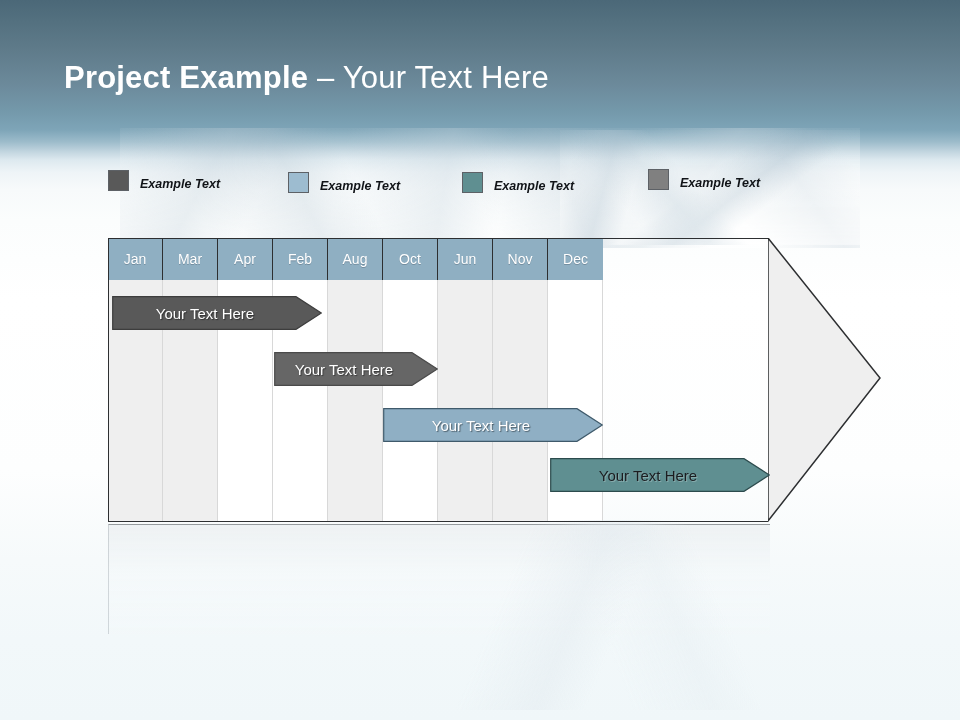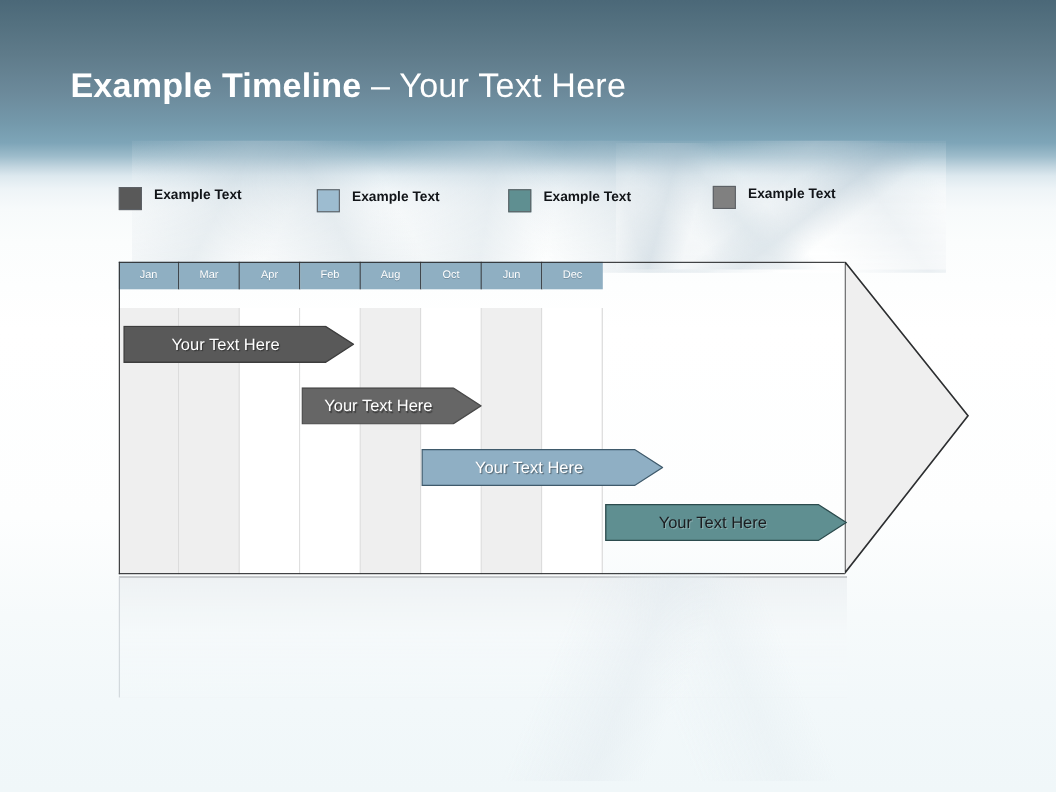--- a/index.html
+++ b/index.html
@@ -80,22 +80,23 @@
     white-space: nowrap;
     letter-spacing: 0.2px;
   }
   .title .strong { font-weight: bold; }
   .title .light  { font-weight: normal; }
 
   
   .legend-item {
     position: absolute;
     display: flex;
-    align-items: flex-start;
+    align-items: flex-end;
     white-space: nowrap;
+    font-style: italic;
   }
   .legend-swatch {
     width: 21px;
     height: 21px;
     border: 1px solid #5d6166;
     box-sizing: border-box;
     margin-right: 11px;
     flex: 0 0 auto;
   }
   .legend-label {
@@ -140,29 +141,29 @@
   .col.shade .body-fill { background: #efefef; }
   .col .sep {
     position: absolute;
     right: 0; top: 42px; bottom: 0;
     width: 1px;
     background: #d8d8d8;
   }
   .month-cell {
     position: absolute;
     left: 0; right: 0; top: 0;
-    height: 25px;
+    height: 42px;
     background: #8fafc2;
     border-right: 1.5px solid #2d2f31;
     box-sizing: border-box;
     display: flex;
     align-items: center;
     justify-content: center;
     color: #ffffff;
-    font-size: 10px;
+    font-size: 14px;
     text-shadow: 0 1px 0 rgba(90,110,125,0.5);
   }
   .col:last-child .month-cell { border-right: none; }
 
   
   .arrow-head {
     position: absolute;
     left: 768px;
     top: 238px;
     width: 113px;
@@ -232,21 +233,21 @@
 </style>
 </head>
 <body>
 
 <div class="slide">
 
   <div class="ice-texture"></div>
   <div class="ice-texture2"></div>
 
   <div class="title">
-    <span class="strong">Example Timeline</span><span class="light"> – </span><span class="light">Your Text Here</span>
+    <span class="strong">Project Example</span><span class="light"> – </span><span class="light">Your Text Here</span>
   </div>
 
   <div id="legend-root">
       <div class="legend-item" style="left: 108px; top: 170px;">
         <span class="legend-swatch" style="background: rgb(89, 89, 89);"></span>
         <span class="legend-label">Example Text</span>
       </div>
       <div class="legend-item" style="left: 288px; top: 172px;">
         <span class="legend-swatch" style="background: rgb(157, 188, 208);"></span>
         <span class="legend-label">Example Text</span>
@@ -290,20 +291,25 @@
         </div>
         <div class="col">
           <div class="body-fill"></div>
           <div class="sep"></div>
           <div class="month-cell">Oct</div>
         </div>
         <div class="col shade">
           <div class="body-fill"></div>
           <div class="sep"></div>
           <div class="month-cell">Jun</div>
+        </div>
+        <div class="col shade">
+          <div class="body-fill"></div>
+          <div class="sep"></div>
+          <div class="month-cell">Nov</div>
         </div>
         <div class="col">
           <div class="body-fill"></div>
           <div class="sep"></div>
           <div class="month-cell">Dec</div>
         </div>
       </div>
     <div class="chart-outline"></div>
   </div>
 

